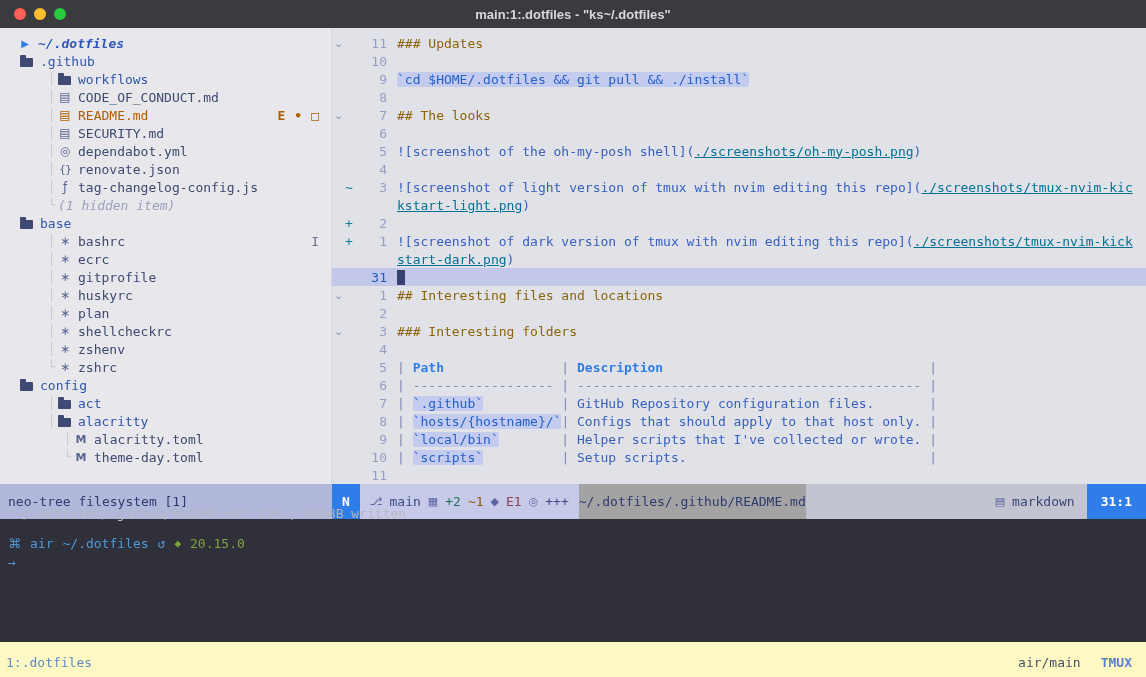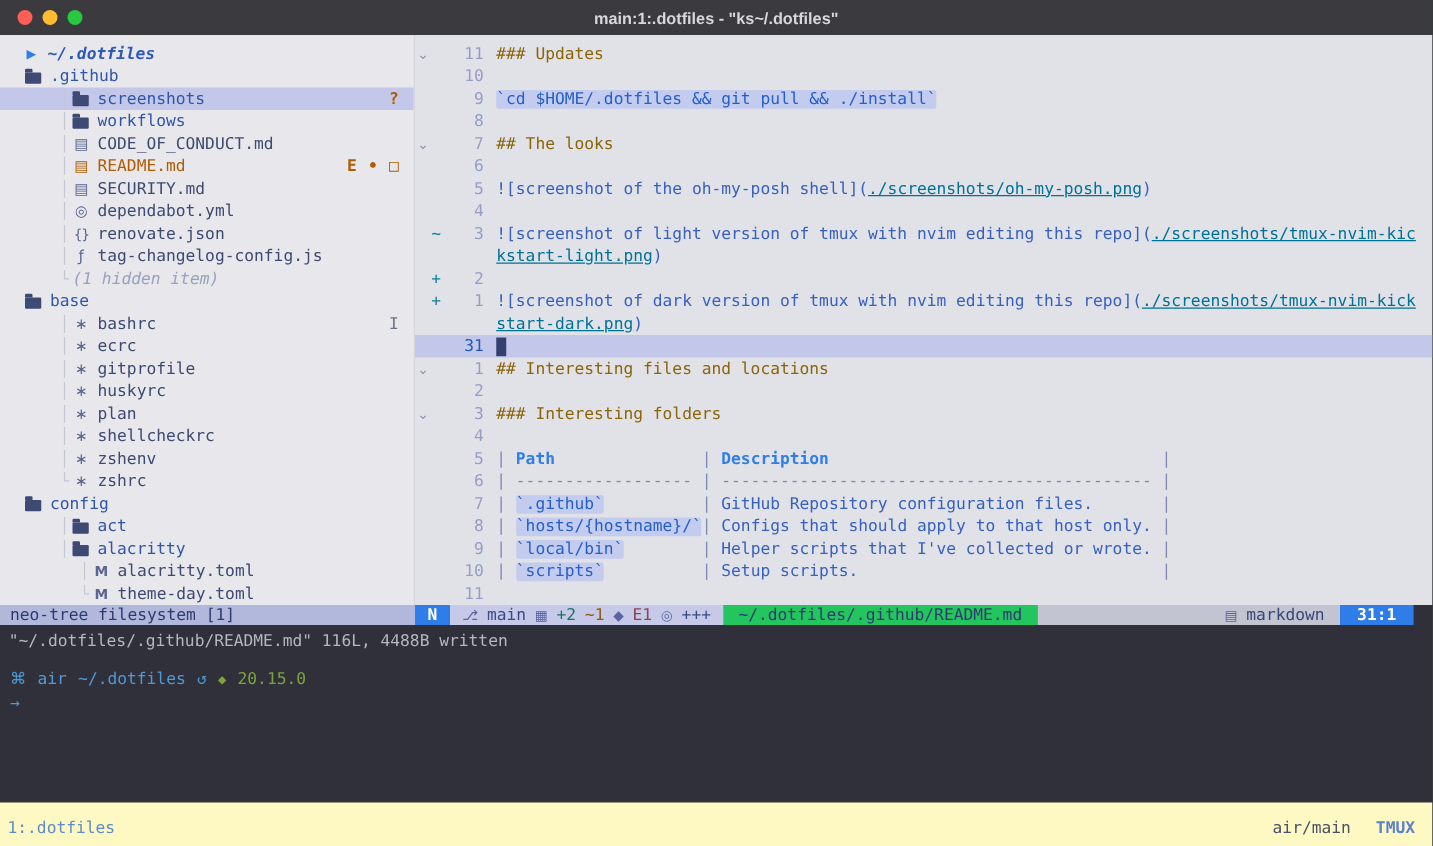--- a/index.html
+++ b/index.html
@@ -56,28 +56,28 @@
   .eline.cur .num{color:#2457b8;font-weight:normal}
   .s-t{color:var(--fg)}
   .s-h{color:var(--heading);font-weight:normal}
   .s-code{color:var(--code-fg);background:var(--code-bg);border-radius:2px}
   .s-link{color:var(--link);text-decoration:underline}
   .s-punc{color:#8089b3}
   .s-th{color:var(--accent);font-weight:bold}
   .s-cursor{background:#36406e;color:#36406e}
 
   
-  .statusrow{position:absolute;top:484px;left:0;right:15px;height:16px;display:flex;font:13px "DejaVu Sans Mono",monospace}
+  .statusrow{position:absolute;top:484px;left:0;right:0;height:35px;display:flex;font:13px "DejaVu Sans Mono",monospace}
   .winbar{width:332px;background:#b2b8dc;color:#2e3b6e;display:flex;align-items:center;padding-left:8px;flex:none}
   .lualine{flex:1;display:flex;align-items:stretch;overflow:hidden}
   .sl-mode{background:var(--accent);color:#fff;font-weight:bold;display:flex;align-items:center;padding:0 10px}
   .sl-git{background:#c6cae8;color:#3b4a86;display:flex;align-items:center;gap:7px;padding:0 10px;white-space:nowrap}
   .sl-ic{font-family:"DejaVu Sans",sans-serif;font-size:11px;color:#5a64a0}
   .sl-add{color:#1e725c}.sl-chg{color:#8c5e0a}.sl-err{color:#8c4351}
-  .sl-path{background:#22c55e;color:#2f3b6e;display:flex;align-items:center;padding:0 12px;white-space:nowrap}
+  .sl-path{background:#a3a3a3;color:#2f3b6e;display:flex;align-items:center;padding:0 0;white-space:nowrap}
   .sl-fill{flex:1;background:#c2c4d1;color:#3a4677;display:flex;align-items:center;justify-content:flex-end;gap:7px;padding-right:12px}
   .sl-pos{background:var(--accent);color:#fff;font-weight:bold;display:flex;align-items:center;padding:0 14px}
 
   
   .cmdline{position:absolute;top:504px;left:0;right:0;height:18px;display:flex;align-items:center;padding-left:7px;color:#b4b6c2;font:13px "DejaVu Sans Mono",monospace;white-space:pre}
 
   
   .shell{position:absolute;top:522px;left:0;right:0}
   .prompt-line{margin-top:14px;padding-left:8px;display:flex;align-items:center;gap:9px;font:13px "DejaVu Sans Mono",monospace}
   .p-apple{font-family:"DejaVu Sans",sans-serif}
@@ -102,21 +102,20 @@
     <span class="tl tl-close"></span>
     <span class="tl tl-min"></span>
     <span class="tl tl-zoom"></span>
     <div class="title">main:1:.dotfiles - "ks~/.dotfiles"</div>
   </div>
 
   <div class="content">
     <aside class="sidebar" id="tree">
         <div class="trow lv0 rs-root"><span class="tic tic-root">▶</span><span class="tlabel st-root">~/.dotfiles</span></div>
         <div class="trow lv1 rs-folder"><span class="tic tic-folder"></span><span class="tlabel st-folder">.github</span></div>
-        <div class="trow lv2 sel rs-folder"><span class="tguide">│</span><span class="tic tic-folder"></span><span class="tlabel st-folder">screenshots</span><span class="tbadges"><span class="tb tb-orange">?</span></span></div>
         <div class="trow lv2 rs-folder"><span class="tguide">│</span><span class="tic tic-folder"></span><span class="tlabel st-folder">workflows</span></div>
         <div class="trow lv2 rs-file"><span class="tguide">│</span><span class="tic tic-doc">▤</span><span class="tlabel st-file">CODE_OF_CONDUCT.md</span></div>
         <div class="trow lv2 rs-orange"><span class="tguide">│</span><span class="tic tic-doc">▤</span><span class="tlabel st-orange">README.md</span><span class="tbadges"><span class="tb tb-orange">E</span><span class="tb tb-orange">•</span><span class="tb tb-orange">□</span></span></div>
         <div class="trow lv2 rs-file"><span class="tguide">│</span><span class="tic tic-doc">▤</span><span class="tlabel st-file">SECURITY.md</span></div>
         <div class="trow lv2 rs-file"><span class="tguide">│</span><span class="tic tic-circle">◎</span><span class="tlabel st-file">dependabot.yml</span></div>
         <div class="trow lv2 rs-file"><span class="tguide">│</span><span class="tic tic-braces">{}</span><span class="tlabel st-file">renovate.json</span></div>
         <div class="trow lv2 rs-file"><span class="tguide">│</span><span class="tic tic-script">ƒ</span><span class="tlabel st-file">tag-changelog-config.js</span></div>
         <div class="trow lv2 rs-muted"><span class="tguide">└</span><span class="tlabel st-muted">(1 hidden item)</span></div>
         <div class="trow lv1 rs-folder"><span class="tic tic-folder"></span><span class="tlabel st-folder">base</span></div>
         <div class="trow lv2 rs-file"><span class="tguide">│</span><span class="tic tic-star">∗</span><span class="tlabel st-file">bashrc</span><span class="tbadges"><span class="tb tb-dim">I</span></span></div>

